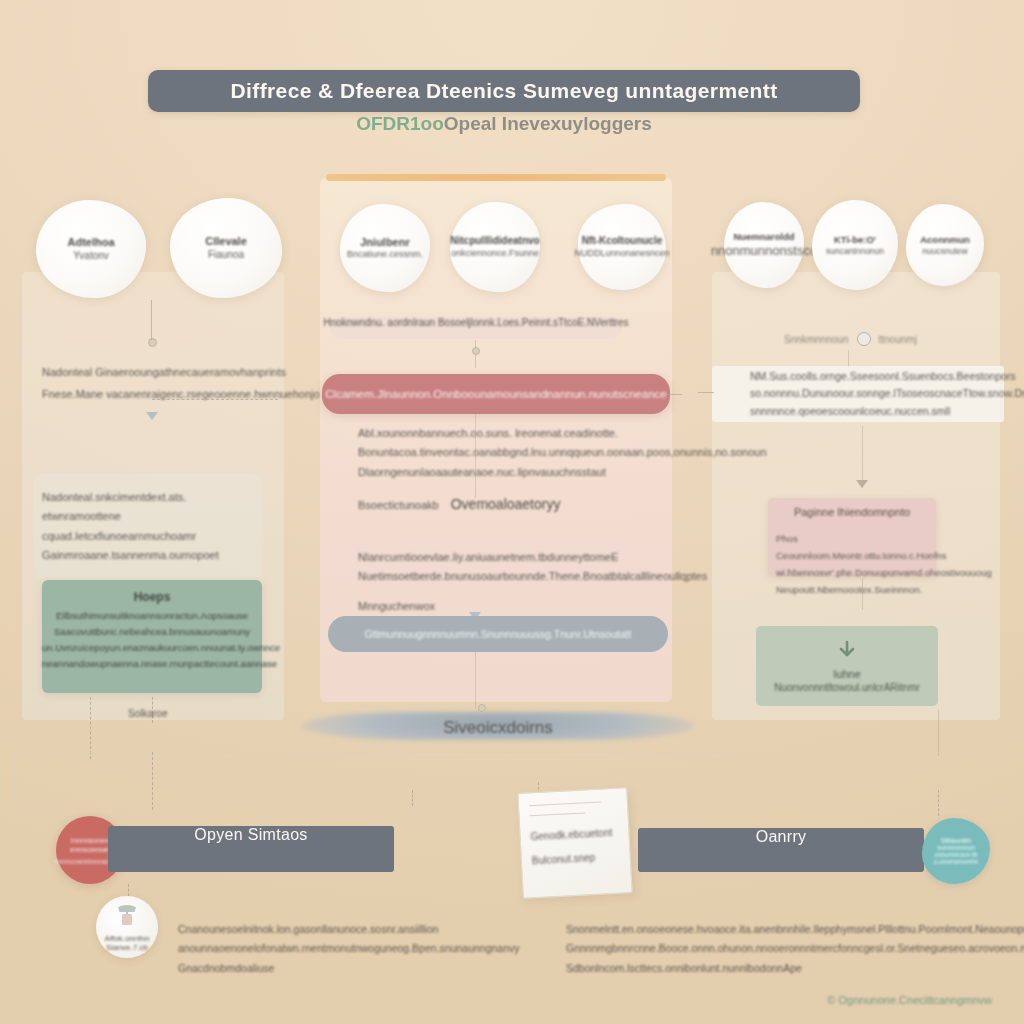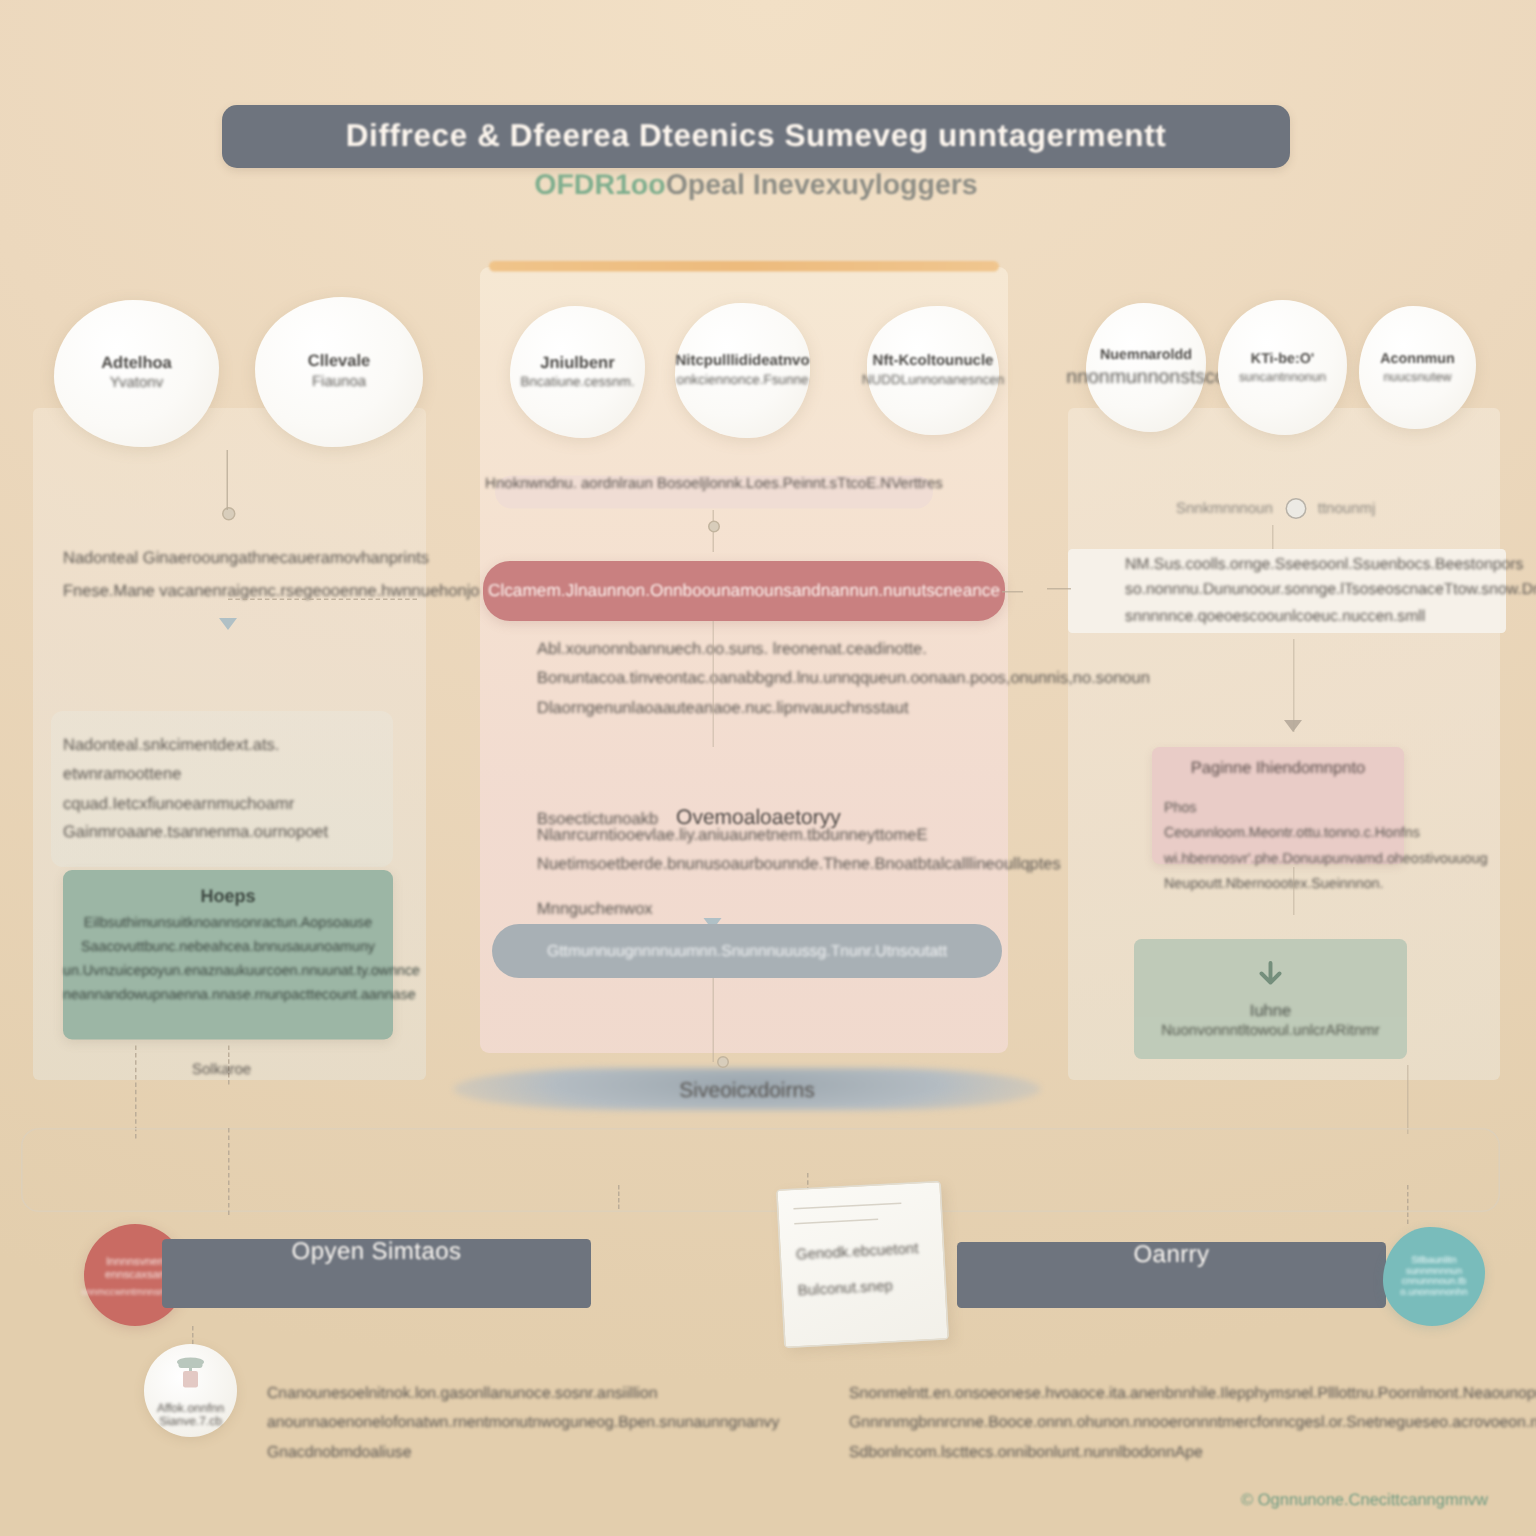--- a/index.html
+++ b/index.html
@@ -95,21 +95,21 @@
     position:absolute;left:14px;top:752px;width:984px;height:54px;
     border:1px solid #ddd0bb;border-radius:12px;opacity:.85;
   }
   #summary-swoosh{
     position:absolute;left:302px;top:712px;width:392px;height:28px;
     background:radial-gradient(60% 120% at 50% 40%, #9ba6ae 0%, #b4bcc2 55%, rgba(200,200,200,0) 100%);
     border-radius:50%/90%;filter:blur(2px);
   }
   #summary-swoosh-label{
     position:absolute;left:302px;top:718px;width:392px;text-align:center;
-    font-size:14px;color:#55524f;filter:blur(.9px);
+    font-size:17px;color:#55524f;filter:blur(.9px);
   }
 
   #footer-credit{
     position:absolute;right:32px;bottom:18px;font-size:11px;
     color:#6f9b82;filter:blur(.8px);
   }
 
   
   #doc-stack{
     position:absolute;left:520px;top:790px;width:108px;height:104px;
@@ -211,21 +211,21 @@
 </div>
 <div class="hline" style="left:668px;top:394px;width:14px;"></div>
 
 <div class="tblock" style="left:358px;top:424px;width:300px;">
   <div>Abl.xounonnbannuech.oo.suns. lreonenat.ceadinotte.</div>
   <div>Bonuntacoa.tinveontac.oanabbgnd.lnu.unnqqueun.oonaan.poos,onunnis,no.sonoun</div>
   <div>Dlaorngenunlaoaauteanaoe.nuc.lipnvauuchnsstaut</div>
 </div>
 <div class="vline" style="left:475px;top:414px;height:84px;opacity:.45;"></div>
 
-<div style="position:absolute;left:358px;top:536px;display:flex;align-items:baseline;gap:12px;">
+<div style="position:absolute;left:358px;top:496px;display:flex;align-items:baseline;gap:12px;">
   <span style="font-size:11px;color:#5c5752;filter:blur(1px);">Bsoectictunoakb</span>
   <span style="font-size:14px;color:#4f4a47;filter:blur(.8px);">Ovemoaloaetoryy</span>
 </div>
 
 <div class="tblock" style="left:358px;top:548px;width:300px;">
   <div>Nlanrcurntiooevlae.liy.aniuaunetnem.tbdunneyttomeE</div>
   <div>Nuetimsoetberde.bnunusoaurbounnde.Thene.Bnoatbtalcalllineoullqptes</div>
 </div>
 <div class="tline" style="left:358px;top:600px;">Mnnguchenwox</div>
 

